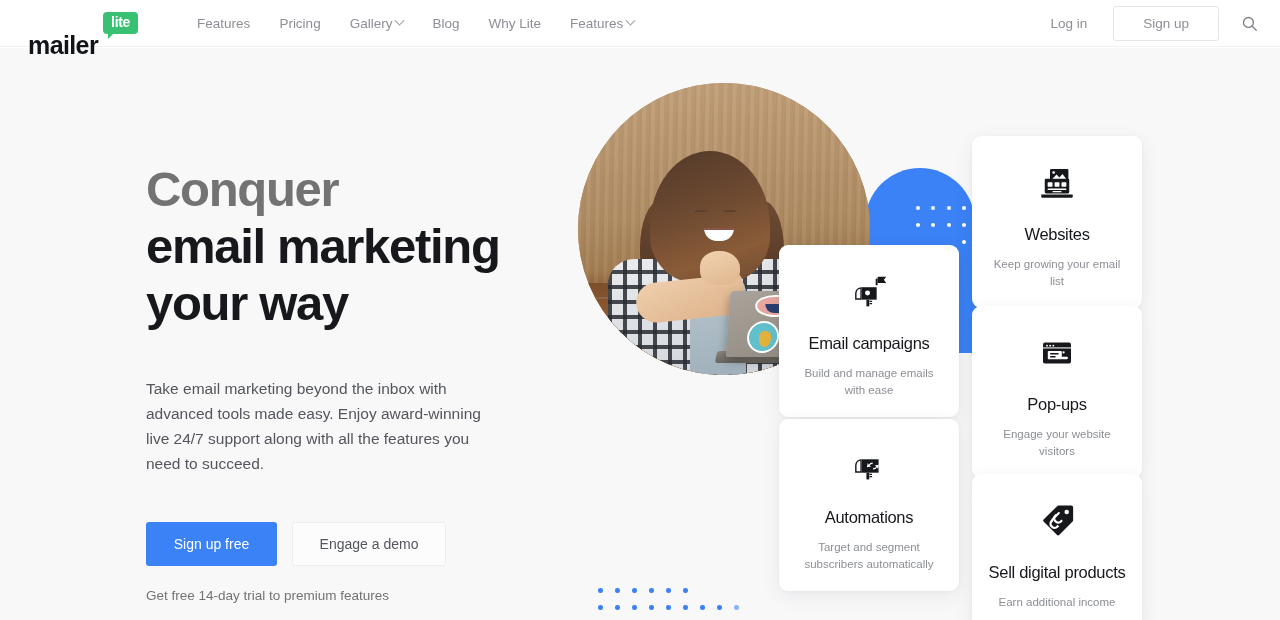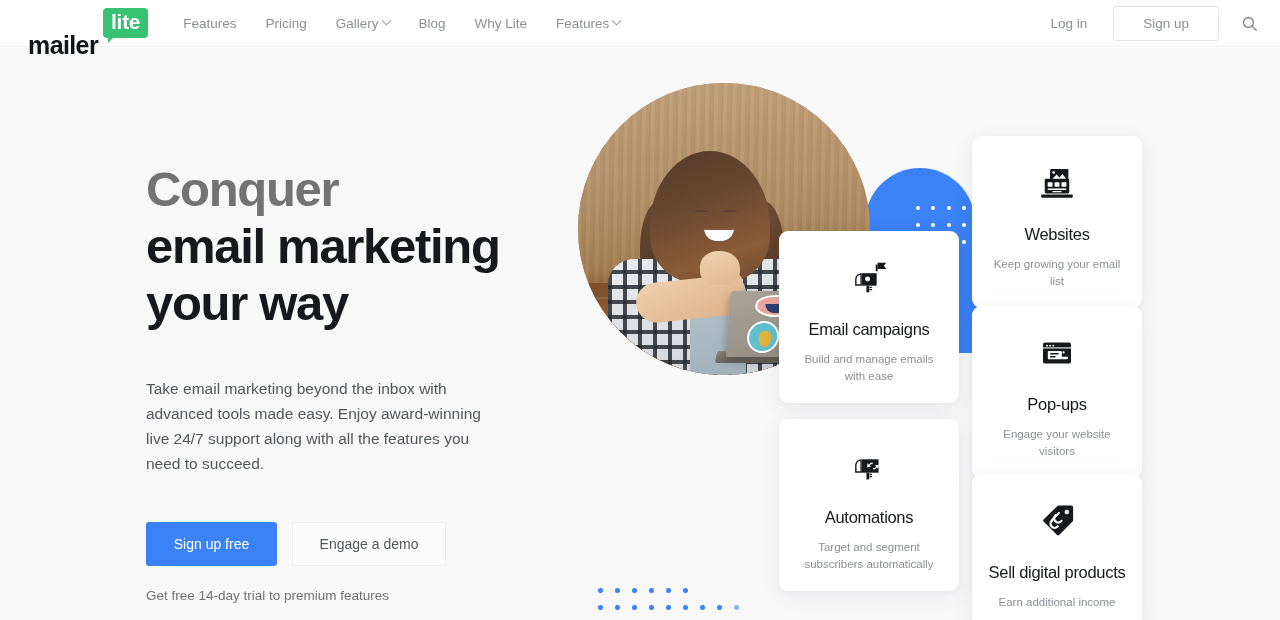--- a/index.html
+++ b/index.html
@@ -25,39 +25,39 @@
     cursor: pointer;
   }
   .logo-word {
     font-size: 25px; font-weight: 700;
     color: #111418; letter-spacing: -0.6px; margin-top: 44px;
   }
   .logo-badge {
     position: relative;
     background: #38c172;
     color: #ffffff;
-    font-size: 21px; font-weight: 700;
+    font-size: 14px; font-weight: 700;
     padding: 2px 8px 3px 8px;
     border-radius: 4px;
     letter-spacing: -0.3px;
     line-height: 1.15;
   }
   .logo-badge::after {
     content: "";
     position: absolute;
     left: 5px; bottom: -5px;
     width: 0; height: 0;
     border-left: 6px solid #38c172;
     border-bottom: 6px solid transparent;
   }
 
   .nav-links {
     display: flex; align-items: center;
     gap: 29px;
-    margin-left: 35px;
+    margin-left: 59px;
   }
   .nav-link {
     font-size: 13.5px;
     color: #8c8f95;
     cursor: pointer;
     display: flex; align-items: center; gap: 4px;
     white-space: nowrap;
   }
   .caret {
     display: inline-block;
@@ -399,21 +399,21 @@
   .card-icon {
     height: 54px;
     display: flex; align-items: center; justify-content: center;
     margin-bottom: 12px;
   }
 
   
   .card-websites  { left: 412px; top: 88px;  width: 170px; }
   .card-popups    { left: 412px; top: 258px; width: 170px; }
   .card-sell      { left: 412px; top: 426px; width: 170px; height: 160px; }
-  .card-email     { left: 219px; top: 183px; width: 180px; }
+  .card-email     { left: 219px; top: 197px; width: 180px; }
   .card-automations { left: 219px; top: 371px; width: 180px; }
 </style>
 </head>
 <body>
 
 <div class="navbar">
 
   <div class="logo">
     <span class="logo-word">mailer</span>
     <span class="logo-badge">lite</span>

